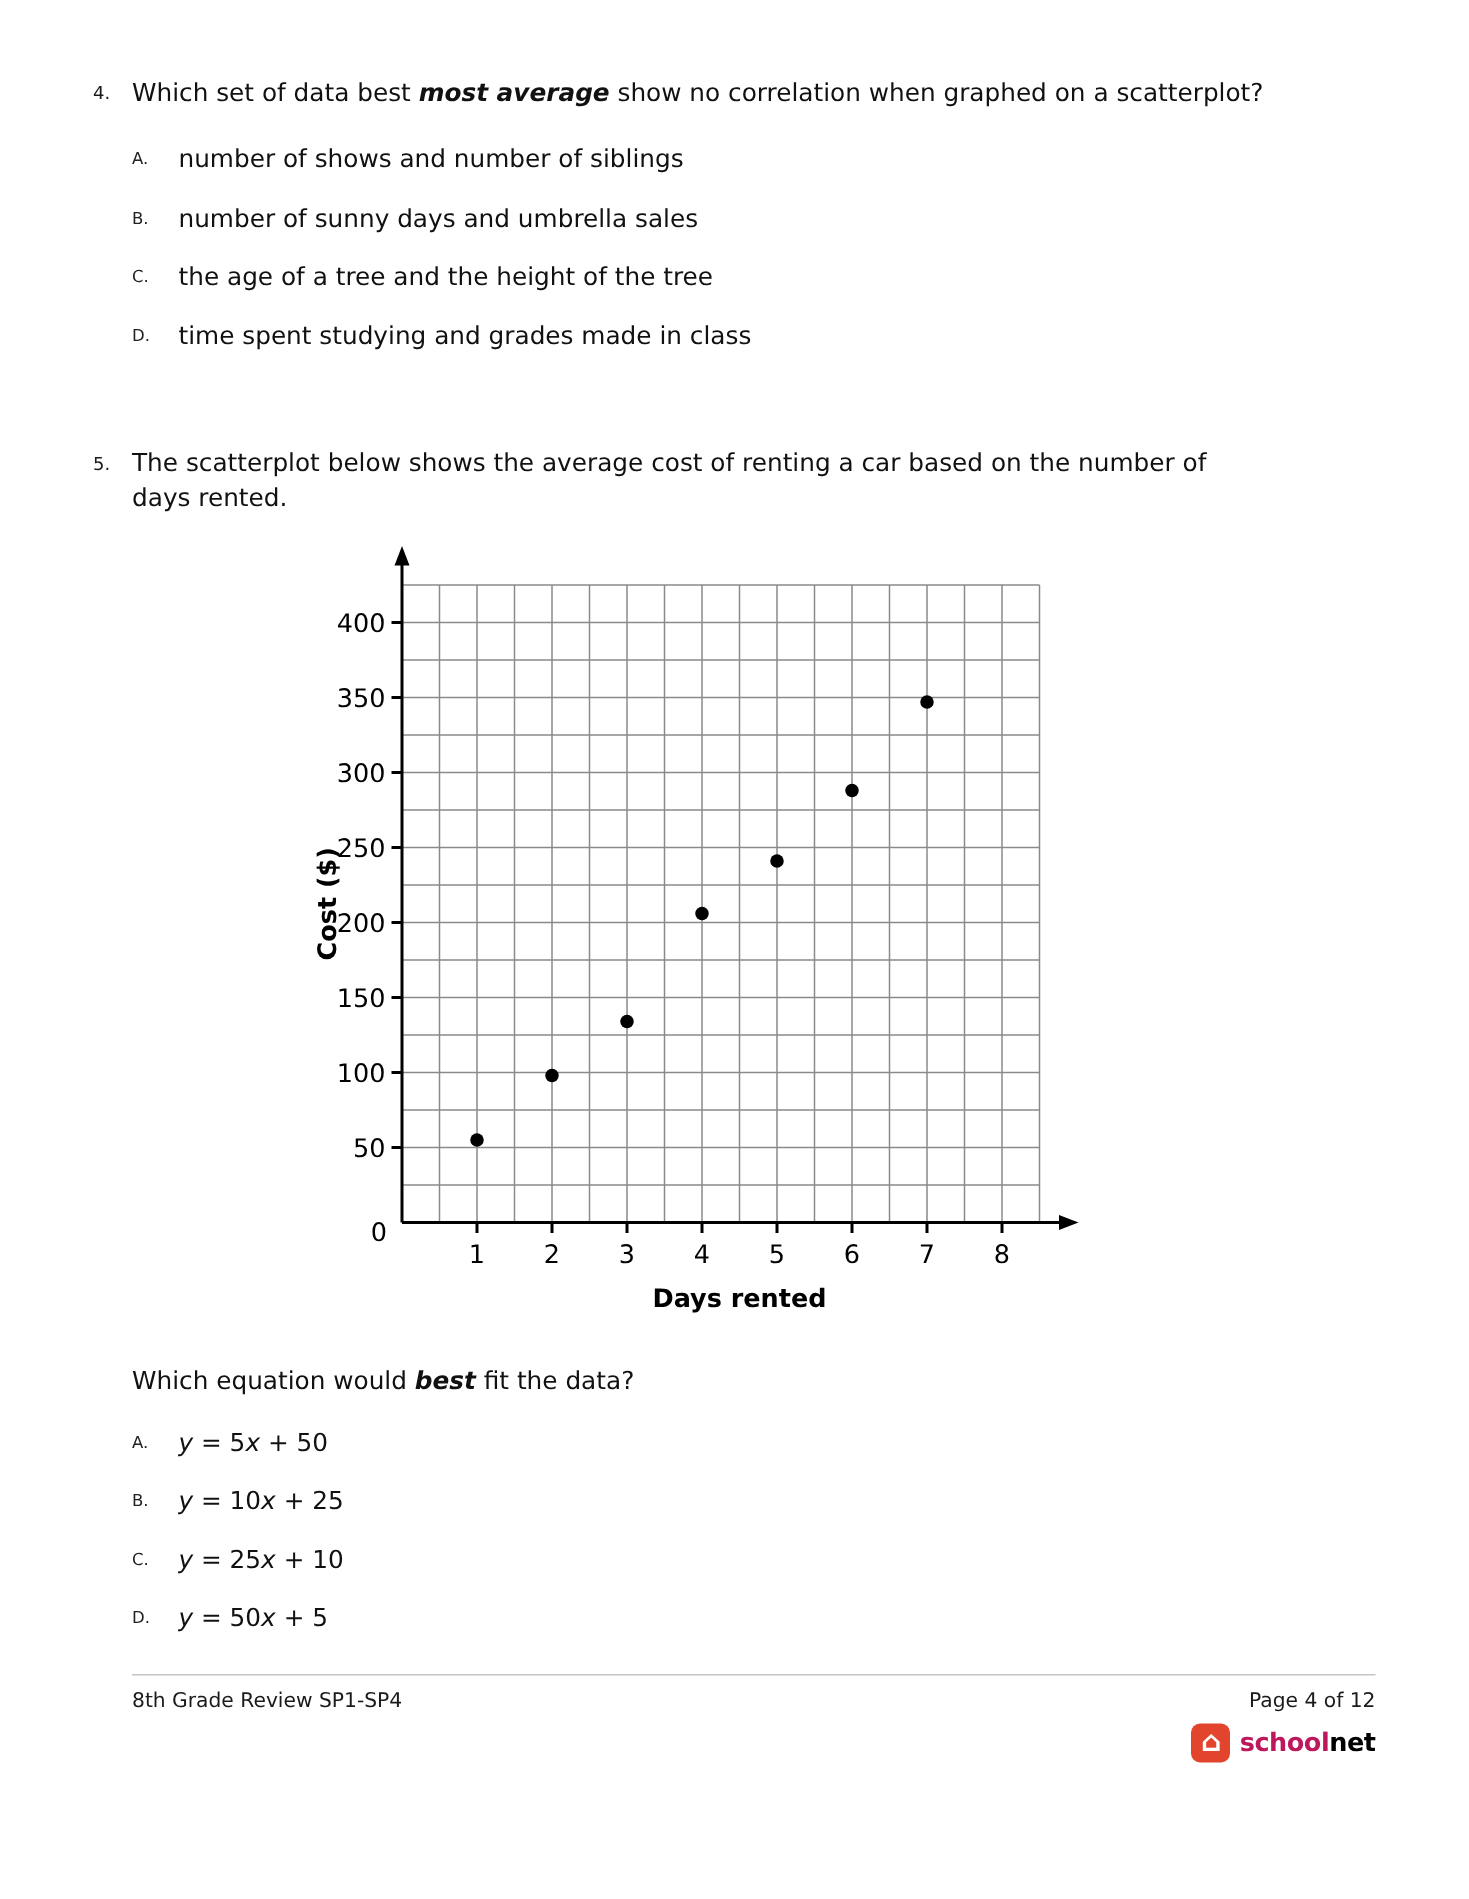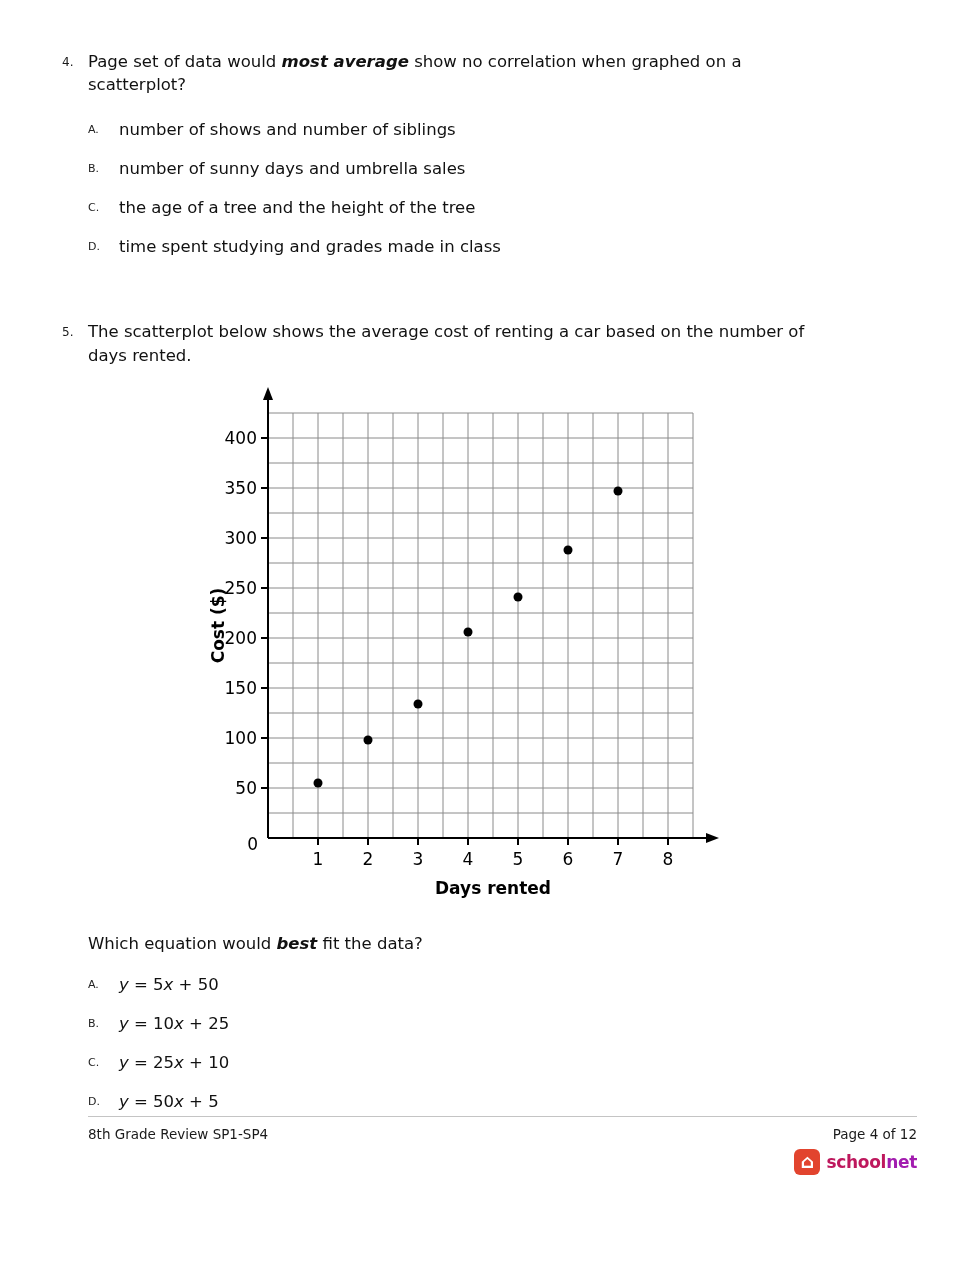--- a/index.html
+++ b/index.html
@@ -52,31 +52,31 @@
     background: #e2442e;
     border-radius: 6px;
     color: #ffffff;
     font-size: 19px;
     line-height: 25px;
     text-align: center;
     font-weight: bold;
   }
   .logo-text { font-size: 17px; font-weight: bold; letter-spacing: -0.3px; }
   .logo-school { color: #be185d; }
-  .logo-net { color: #a21caf; }
+  .logo-net { color: #000000; }
 </style>
 </head>
 <body>
 
 <div class="page">
 
   <section class="question q4">
     <div class="qnum">4.</div>
     <div class="qbody">
-      <p class="qtext"><span>Page set of data would </span><span class="emph">most average</span><span> show no correlation when graphed on a scatterplot?</span></p>
+      <p class="qtext"><span>Which set of data best </span><span class="emph">most average</span><span> show no correlation when graphed on a scatterplot?</span></p>
       <div class="options">
         <div class="option">
           <span class="opt-letter">A.</span>
           <span class="opt-text">number of shows and number of siblings</span>
         </div>
         <div class="option">
           <span class="opt-letter">B.</span>
           <span class="opt-text">number of sunny days and umbrella sales</span>
         </div>
         <div class="option">

